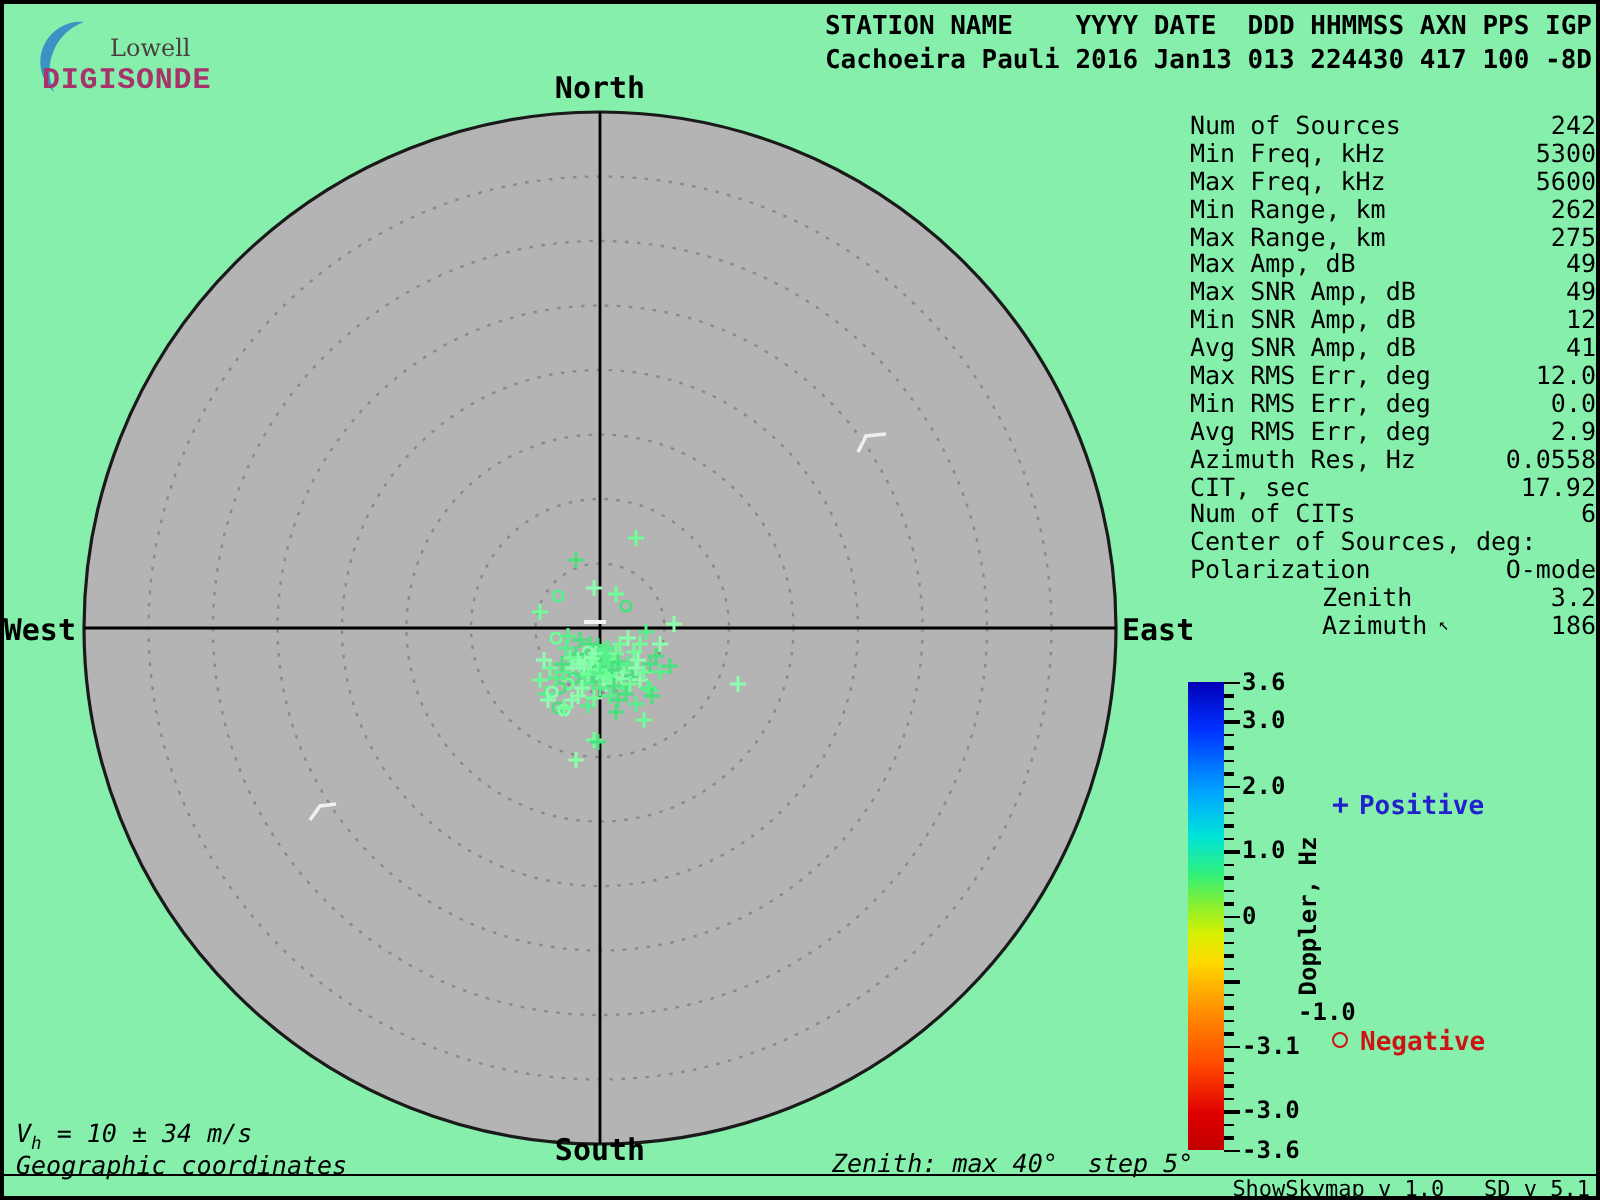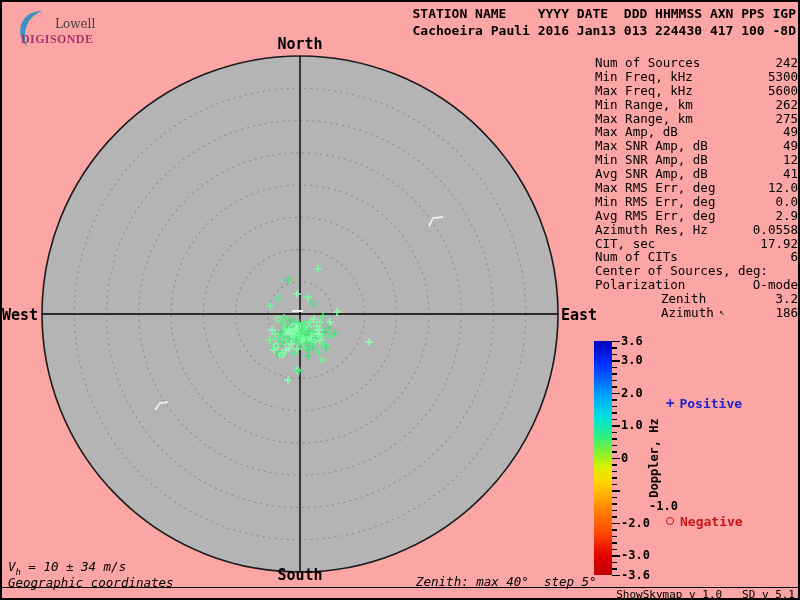--- a/index.html
+++ b/index.html
@@ -1,24 +1,24 @@
 <!DOCTYPE html>
 <html><head>
 <meta charset="utf-8">
 <style>
   html,body{margin:0;padding:0;background:#fff}
-  .screen{position:relative;width:800px;height:600px;background:#fca5a5;overflow:hidden;
+  .screen{position:relative;width:800px;height:600px;background:#86efac;overflow:hidden;
           font-family:"DejaVu Sans Mono",monospace;color:#000}
   .frame{position:absolute;inset:0;border:2px solid #000;pointer-events:none;z-index:60}
   
   .logo{position:absolute;left:8px;top:5px;width:130px;height:46px}
   .logo svg{position:absolute;left:0;top:0}
   .logo .lowell{position:absolute;left:47px;top:12px;font-family:"DejaVu Serif",serif;font-size:12px}
-  .logo .digi{position:absolute;left:13px;top:27px;font-family:Liberation Serif, serif;
-              font-size:12px;font-weight:bold;letter-spacing:.4px}
+  .logo .digi{position:absolute;left:13px;top:27px;font-family:Liberation Mono, monospace;
+              font-size:15px;font-weight:bold;letter-spacing:.4px}
   
   .header{position:absolute;top:6px;right:4px;text-align:right;font-weight:bold;
           font-size:13px;line-height:16.5px;white-space:pre}
   
   .compass{position:absolute;font-weight:bold;font-size:15px;z-index:5}
   #north{left:260px;top:35px;width:80px;text-align:center}
   #south{left:260px;top:566px;width:80px;text-align:center}
   #west{left:0px;top:306px;width:38px;text-align:right}
   #east{left:561px;top:306px;width:60px}
   #skymap-svg{position:absolute;left:0;top:0}
@@ -267,17 +267,17 @@
     <div class="cbtick" style="top: 555px; left: 612px; width: 8px;"></div>
     <div class="cbtick" style="top: 561.5px; left: 612px; width: 5px;"></div>
     <div class="cbtick" style="top: 568px; left: 612px; width: 5px;"></div>
     <div class="cbtick" style="top: 574.5px; left: 612px; width: 8px;"></div>
     <div class="cblabel" style="top: 334.5px;">3.6</div>
     <div class="cblabel" style="top: 354px;">3.0</div>
     <div class="cblabel" style="top: 386.5px;">2.0</div>
     <div class="cblabel" style="top: 419px;">1.0</div>
     <div class="cblabel" style="top: 451.5px;">0</div>
     <div class="cblabel" style="top: 500px; margin-left: 28px;">-1.0</div>
-    <div class="cblabel" style="top: 516.5px;">-2.0</div>
+    <div class="cblabel" style="top: 516.5px;">-3.1</div>
     <div class="cblabel" style="top: 549px;">-3.0</div>
     <div class="cblabel" style="top: 568.5px;">-3.6</div>
     <div class="frame"></div>
 </div>
 
 </body></html>

